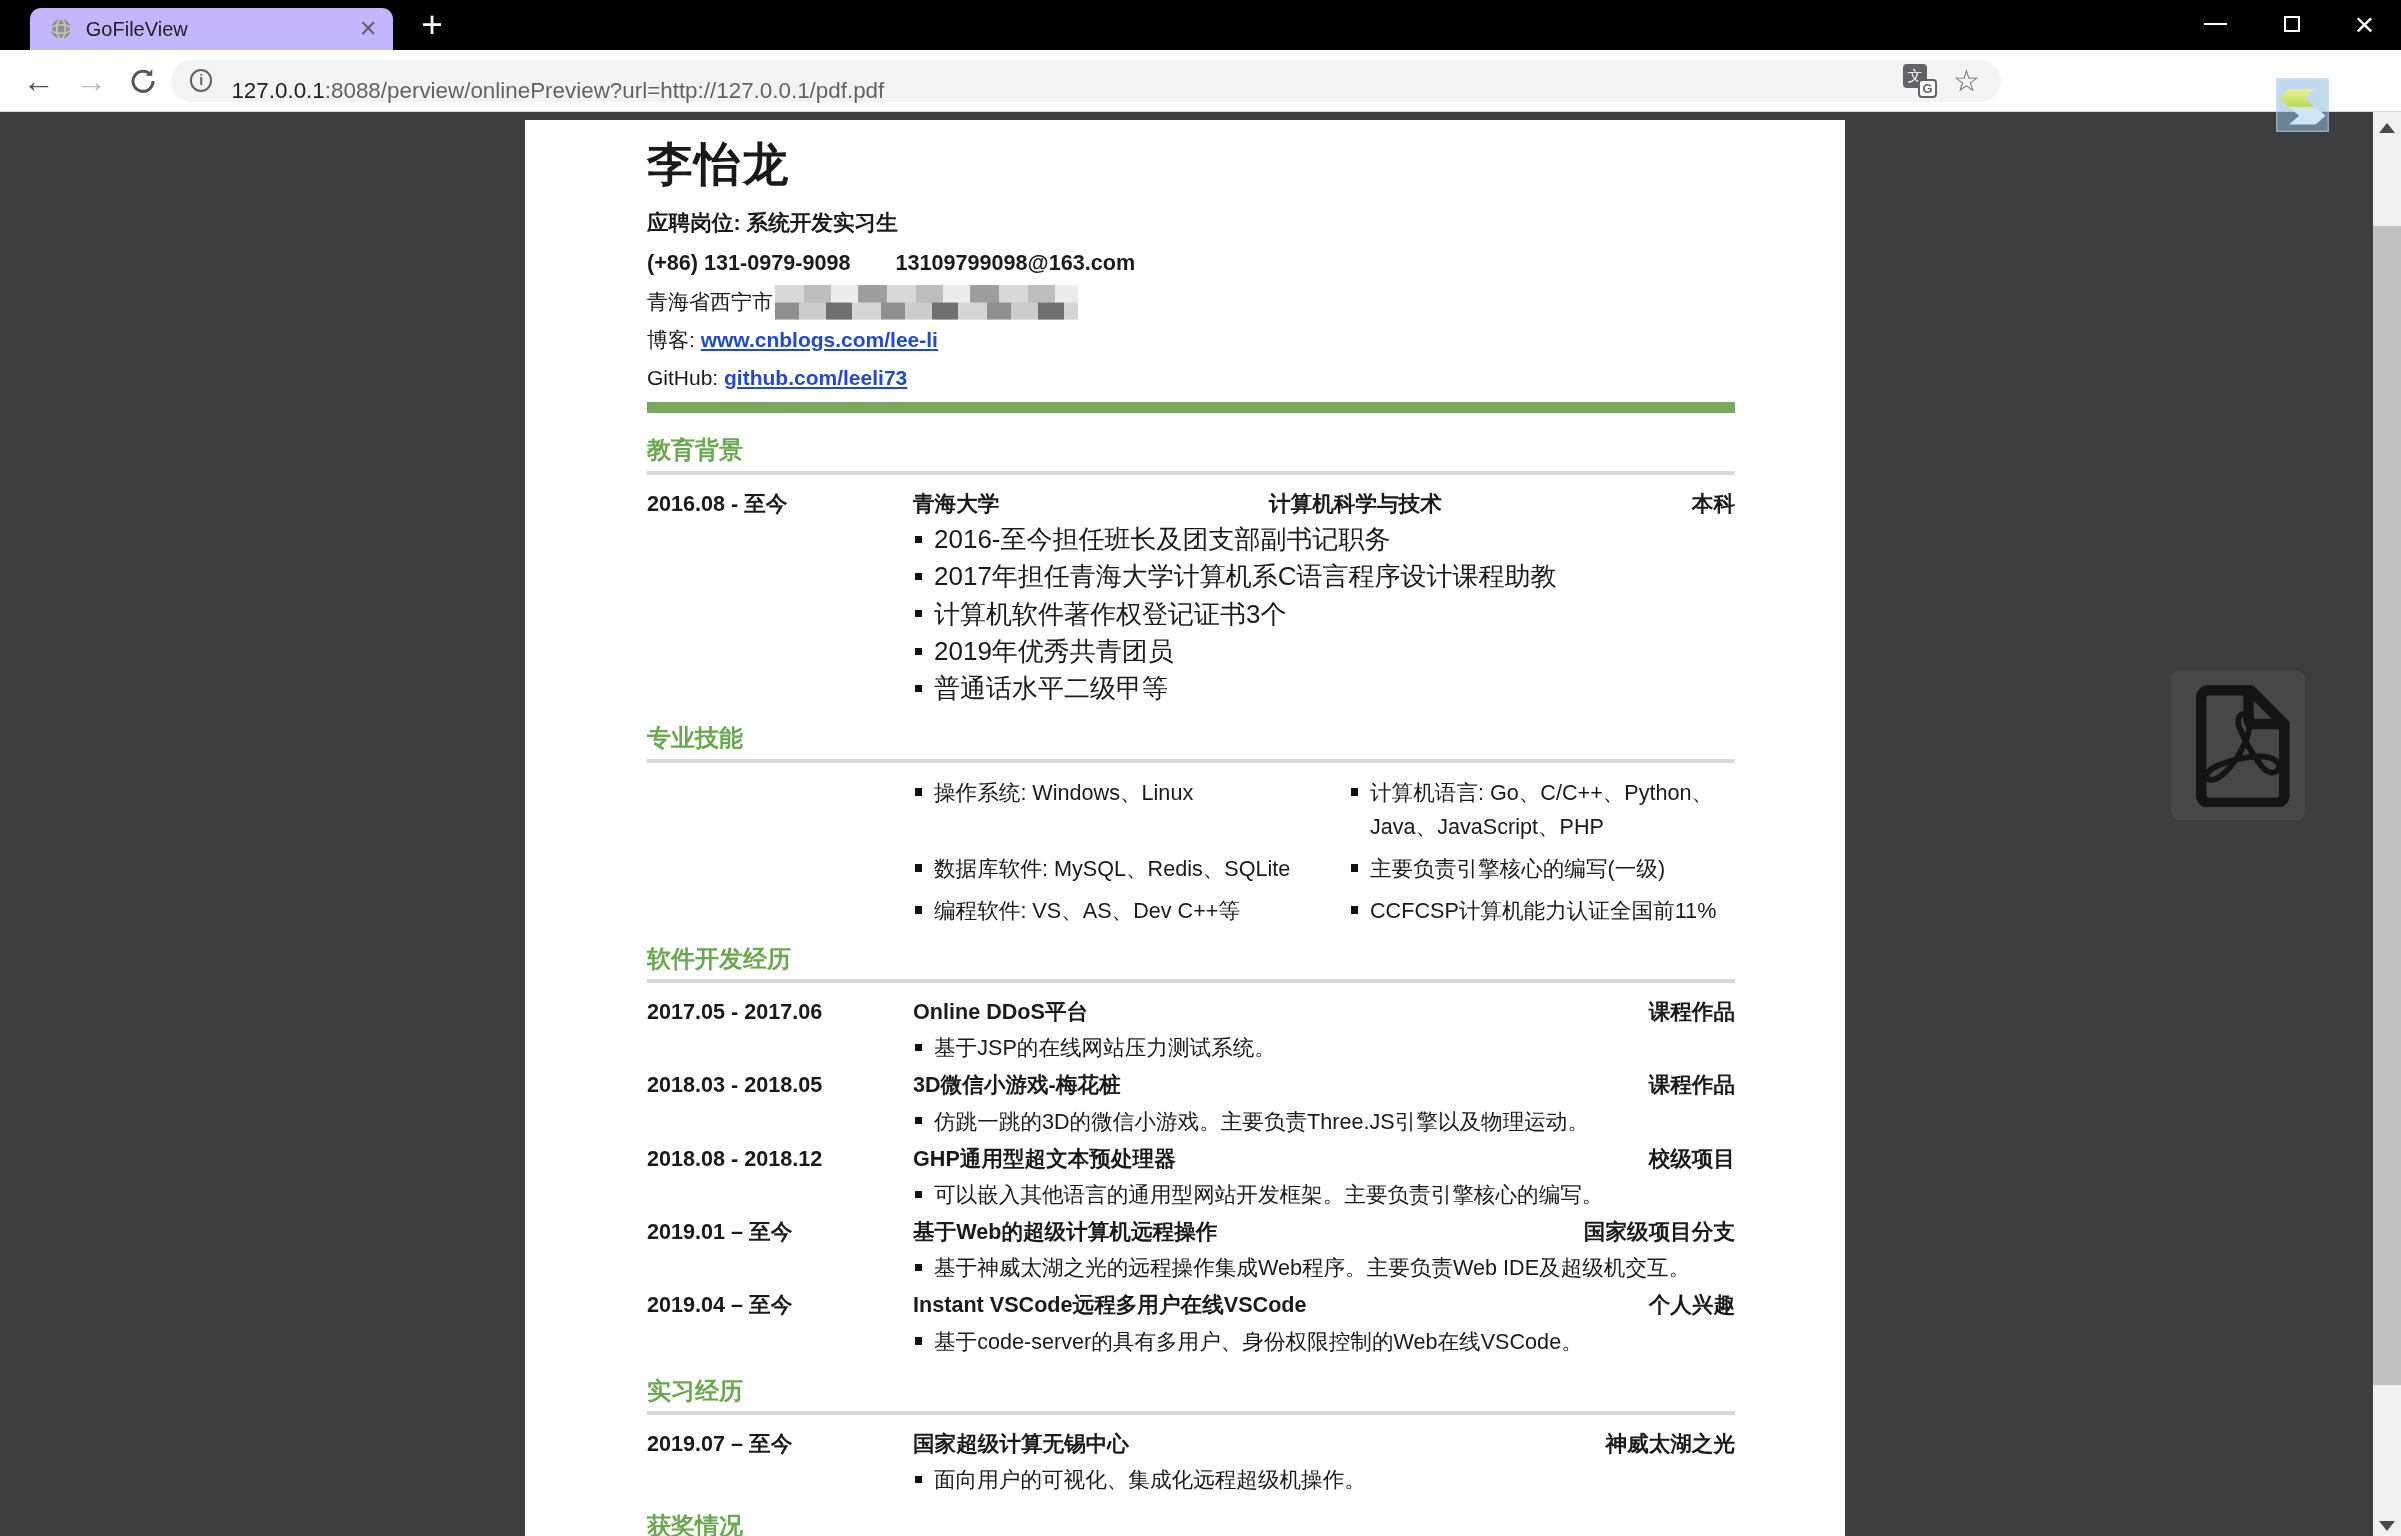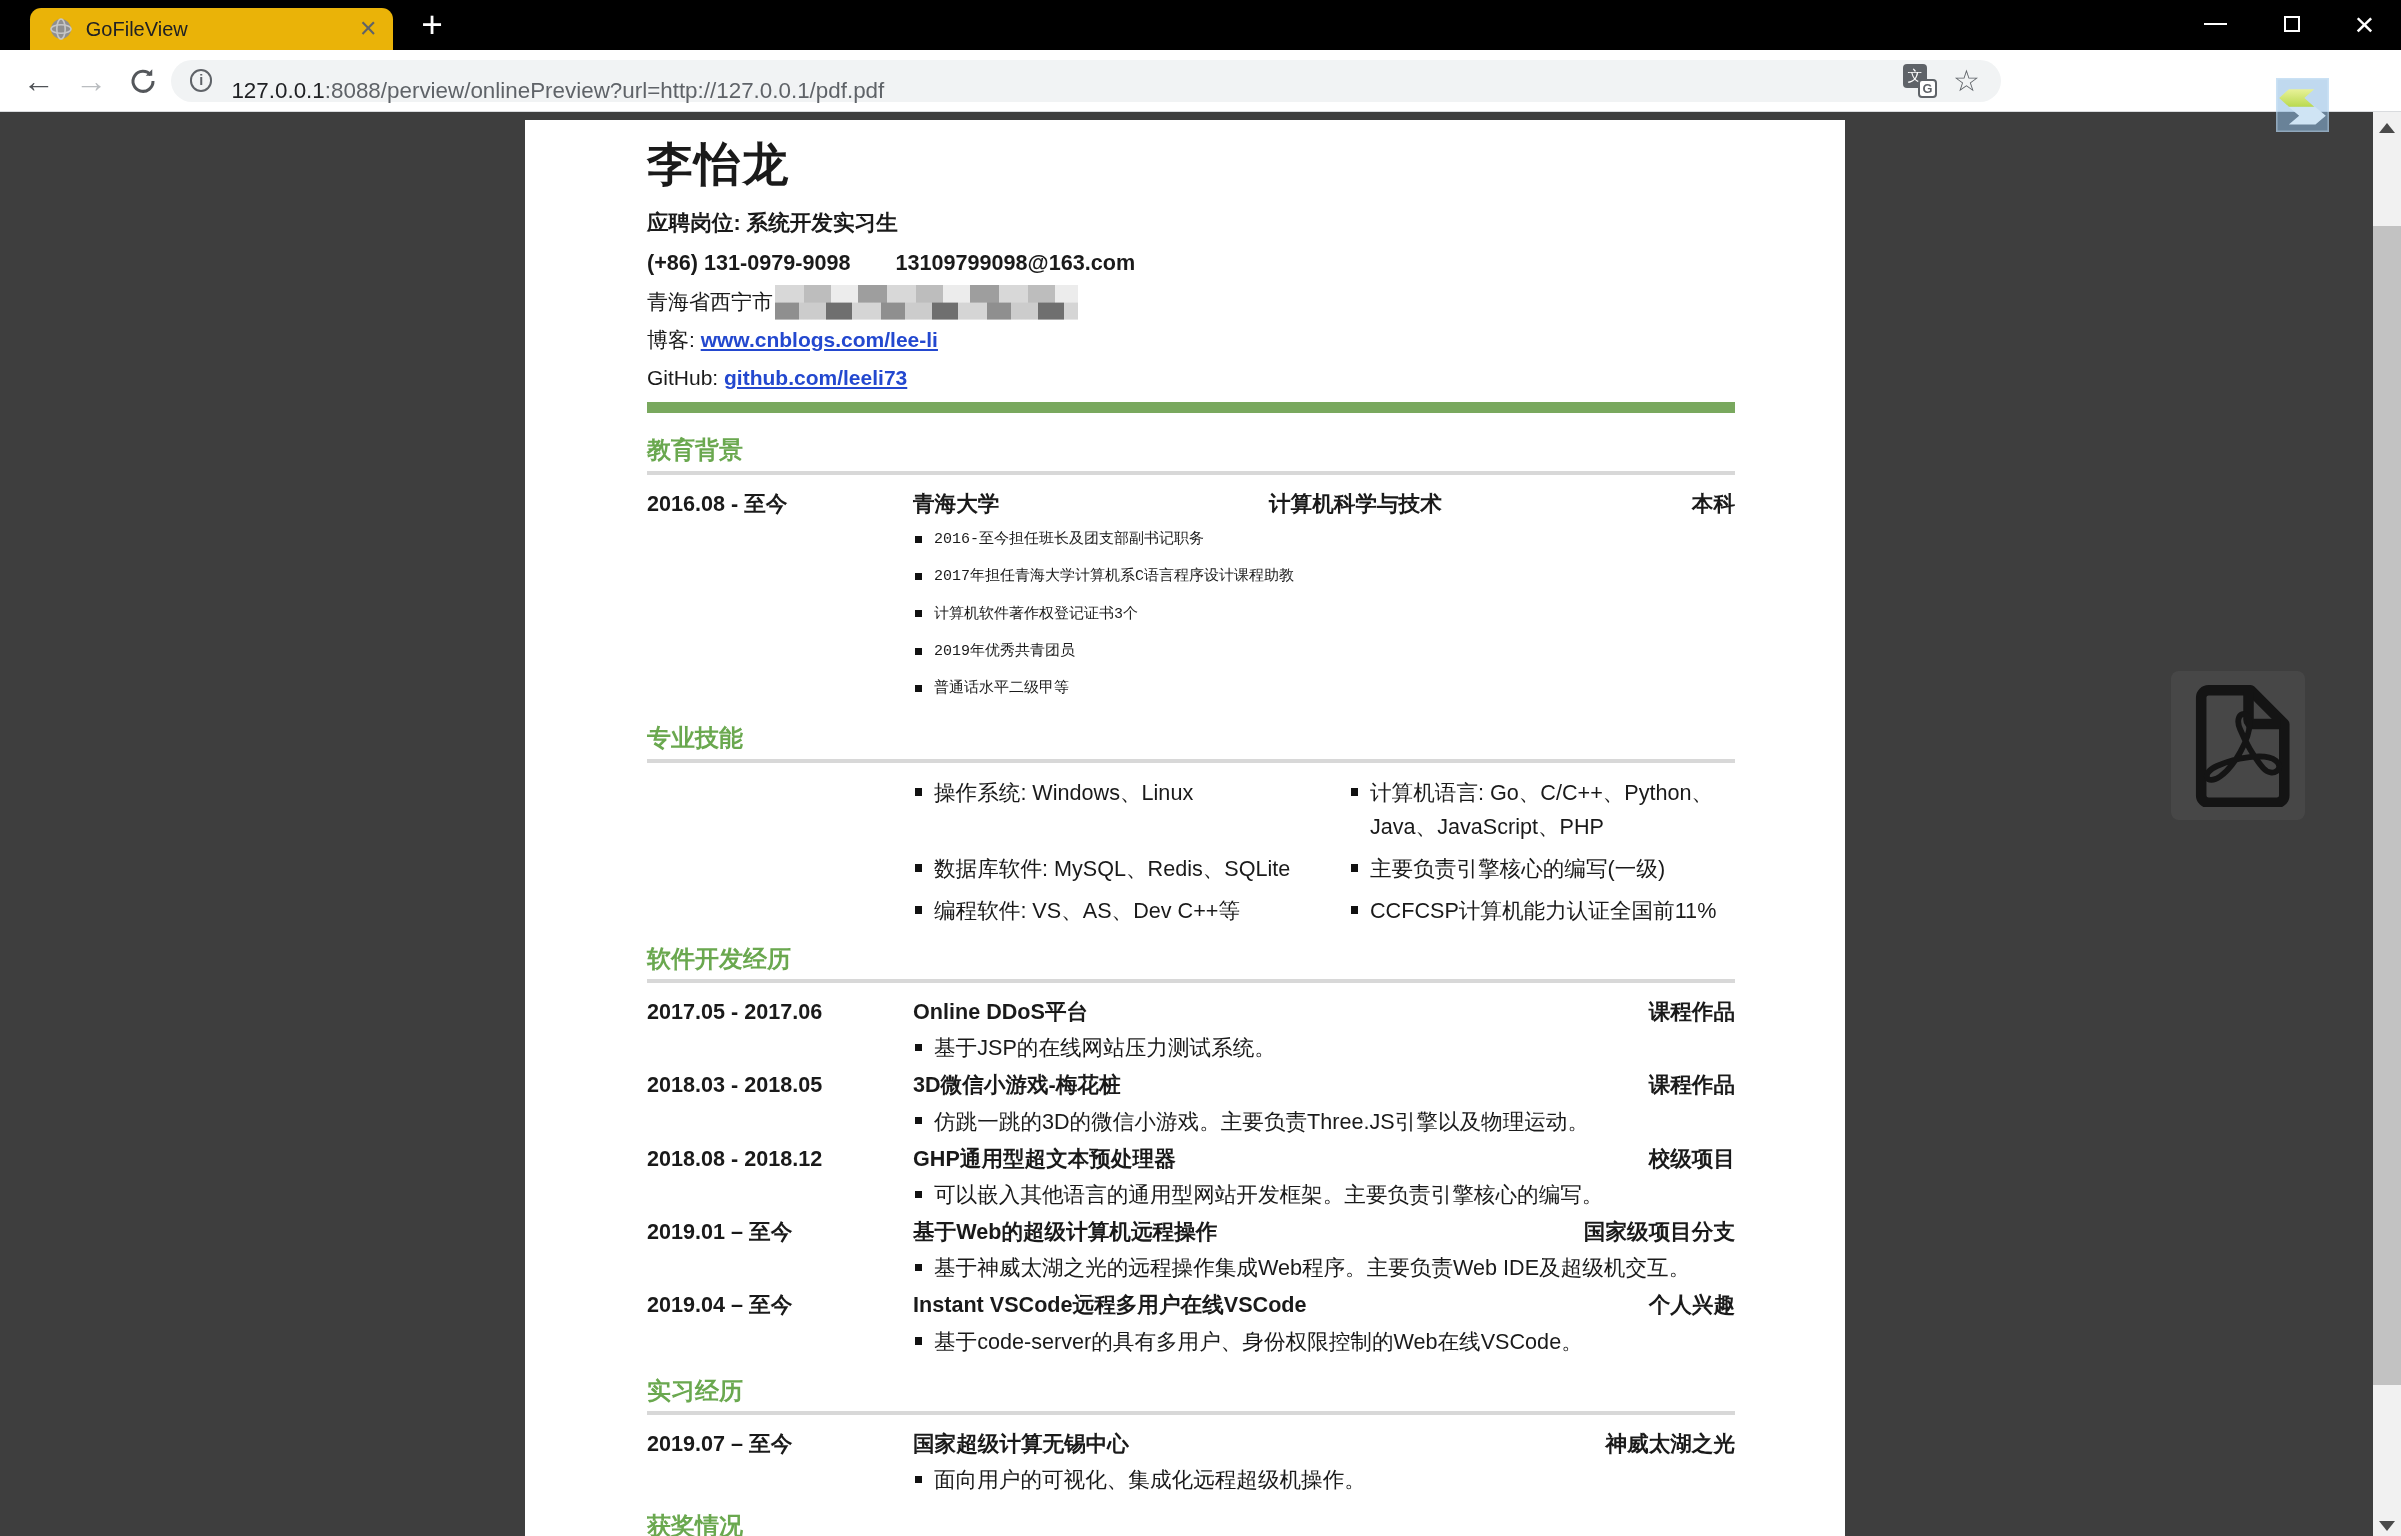--- a/index.html
+++ b/index.html
@@ -1,21 +1,21 @@
 <!DOCTYPE html>
 <html style="font-size:12.8px"><head>
 <meta charset="utf-8">
 <style>
   * { margin:0; padding:0; box-sizing:border-box; }
   html,body { width:2401px; height:1537px; overflow:hidden; background:#3e3e3e;
               font-family:"Liberation Sans","DejaVu Sans",sans-serif; }
 
   
   .titlebar { position:absolute; left:0; top:0; width:2401px; height:50px; background:#000; }
-  .tab { position:absolute; left:30px; top:8px; width:363px; height:42px; background:#eab308;
+  .tab { position:absolute; left:30px; top:8px; width:363px; height:42px; background:#c4b5fd;
          border-radius:11.2px 11.2px 0 0; display:flex; align-items:center; }
   .tab-favicon { width:24px; height:24px; margin-left:19px; flex:0 0 auto; }
   .tab-title { margin-left:12.8px; font-size:20px; color:#202124; }
   .tab-close { position:absolute; right:11.2px; top:8px; width:27px; height:27px; text-align:center;
                line-height:25.6px; font-size:29px; color:#5f6368; border-radius:50%; cursor:pointer; }
   .newtab { position:absolute; left:411px; top:6.4px; width:42px; height:38px; color:#fff;
             font-size:37px; line-height:37px; text-align:center; font-weight:300; }
   .win-btn { position:absolute; top:0; width:45px; height:48px; display:flex; align-items:center; justify-content:center; }
   .win-min { left:2193px; } .win-restore { left:2269px; } .win-close { left:2342px; color:#fff; font-size:34px; }
   .win-min i { display:block; width:22.4px; height:2.4px; background:#fff; }
@@ -92,21 +92,21 @@
   h2.sec { color:#6aa84f; font-size:24px; font-weight:bold; line-height:29px; margin:22.4px 0 6.4px; }
   h2.sec-skills { margin-top:21px; } h2.sec-proj { margin-top:16px; }
   h2.sec-intern { margin-top:21px; } h2.sec-awards { margin-top:17.6px; }
   .divider { height:4px; background:#d8d8d8; margin-bottom:12.8px; }
 
   .row4 { display:grid; grid-template-columns:266px 356px 1fr auto; font-size:21.6px; font-weight:bold; line-height:32px; }
   .row3 { display:grid; grid-template-columns:266px 1fr auto; font-size:21.6px; font-weight:bold; line-height:32px; margin-top:1.6px; }
   .ta-r { text-align:right; }
 
   ul.blist { list-style:none; margin-top:6.4px; }
-  ul.blist li { position:relative; margin-left:266px; padding-left:21px; font-size:15px; line-height:27px; margin-bottom:10.4px; font-weight:normal;font-family:Liberation Mono, monospace; }
+  ul.blist li { position:relative; margin-left:266px; padding-left:21px; font-size:26px; line-height:27px; margin-bottom:10.4px; font-weight:normal; }
   ul.blist li::before { content:""; position:absolute; left:1.6px; top:9.6px; width:7.2px; height:7.2px; background:#111; }
 
   .skrow { display:grid; grid-template-columns:266px 436px 1fr; margin-bottom:8px; }
   .skcell { position:relative; padding-left:21px; font-size:21.6px; line-height:34px; }
   .skcell::before { content:""; position:absolute; left:1.6px; top:12.8px; width:7.2px; height:7.2px; background:#111; }
 
   .pdesc { position:relative; margin:6.4px 0 8px 266px; padding-left:21px; font-size:21.6px; line-height:27px; }
   .pdesc::before { content:""; position:absolute; left:1.6px; top:9.6px; width:7.2px; height:7.2px; background:#111; }
 
   

